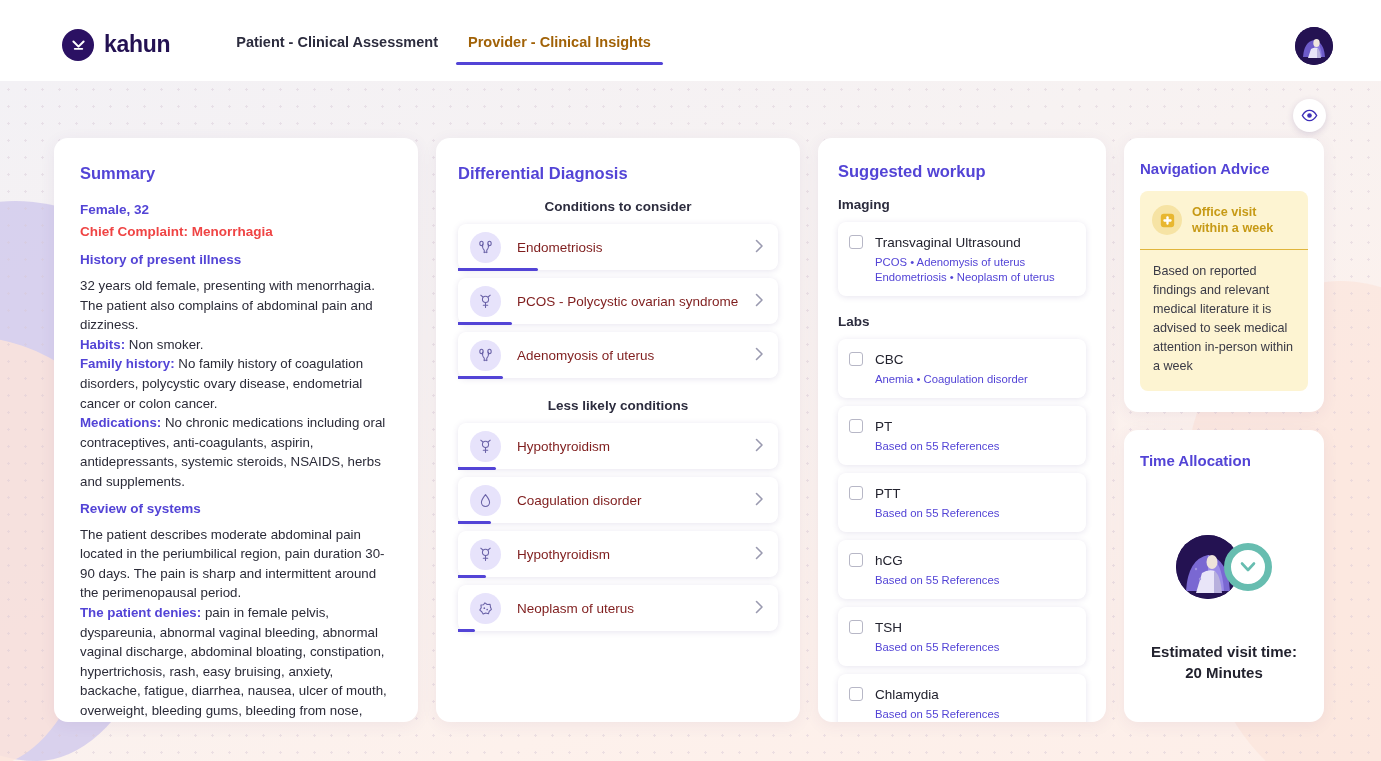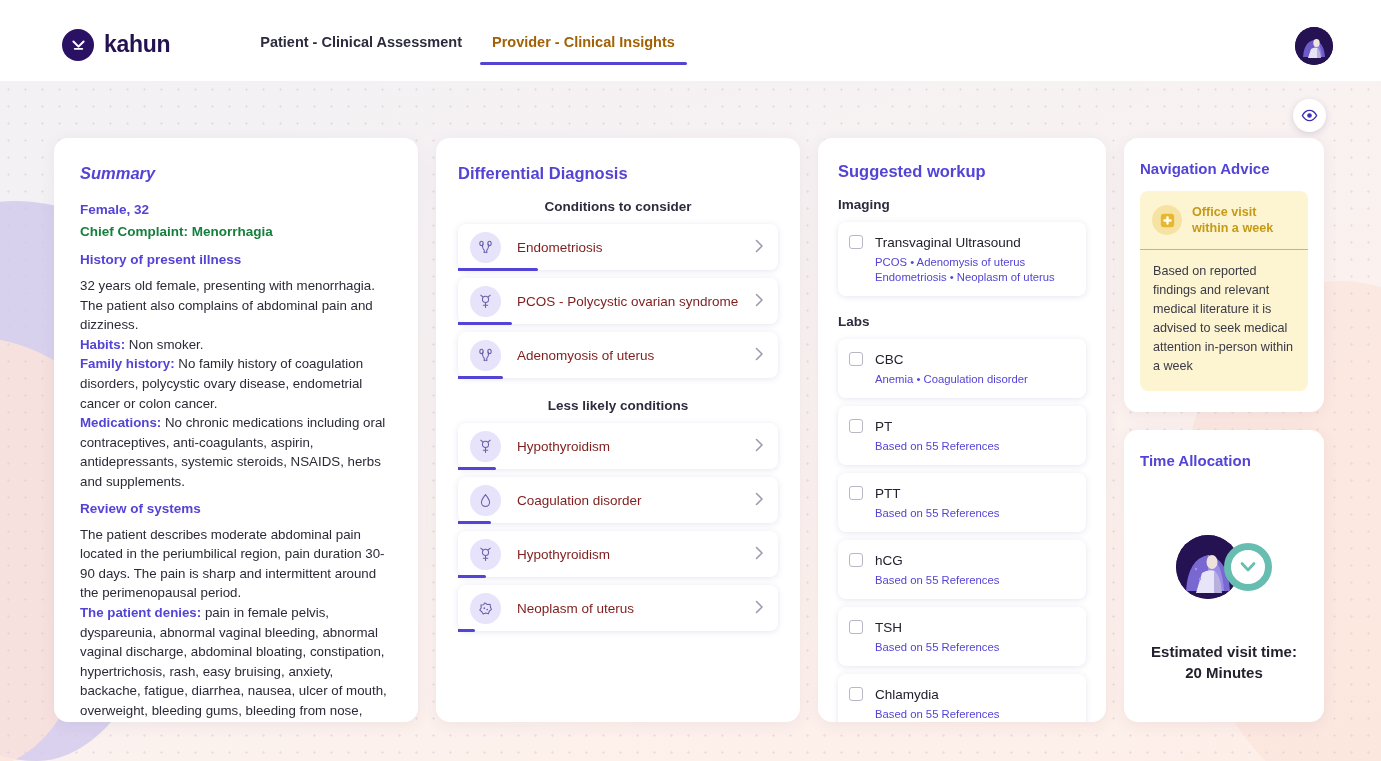--- a/index.html
+++ b/index.html
@@ -16,21 +16,20 @@
     overflow: hidden;
   }
 
   
   .header {
     position: absolute; left: 0; top: 8px;
     width: 1381px; height: 73px;
     background: #ffffff;
     display: flex; align-items: center;
     z-index: 20;
-    gap: 24px;
   }
   .brand { display: flex; align-items: center; margin-left: 62px; gap: 10px; }
   .brand-mark {
     width: 32px; height: 32px; border-radius: 50%;
     background: #2b1163;
     display: flex; align-items: center; justify-content: center;
   }
   .brand-name {
     font-size: 23px; font-weight: 700; color: #231152; letter-spacing: -0.3px;
   }
@@ -112,24 +111,24 @@
 
   .panel-title {
     font-size: 16.5px; font-weight: 700; color: #5344d6;
   }
   .section-label {
     font-size: 13.5px; font-weight: 700; color: #2c2c3e;
   }
 
   
   .summary-inner { padding: 26px 26px 0 26px; }
-  .sum-title { margin-bottom: 16px; font-style: italic; }
+  .sum-title { margin-bottom: 16px; }
   .sum-line { font-size: 13.5px; line-height: 22px; color: #22222e; }
   .sum-accent { color: #5344d6; font-weight: 700; }
-  .sum-bold { font-weight: 700; color: #15803d; }
+  .sum-bold { font-weight: 700; color: #ef4444; }
   .sum-head { color: #5344d6; font-weight: 700; font-size: 13.5px; margin-top: 9px; }
   .sum-para {
     font-size: 13.3px; line-height: 19.6px; color: #2b2b38;
     margin-top: 9px;
   }
   .sum-para .lbl { color: #5344d6; font-weight: 700; }
 
   
   .dd-inner { padding: 26px 22px 0 22px; }
   .dd-title { margin-bottom: 16px; }

